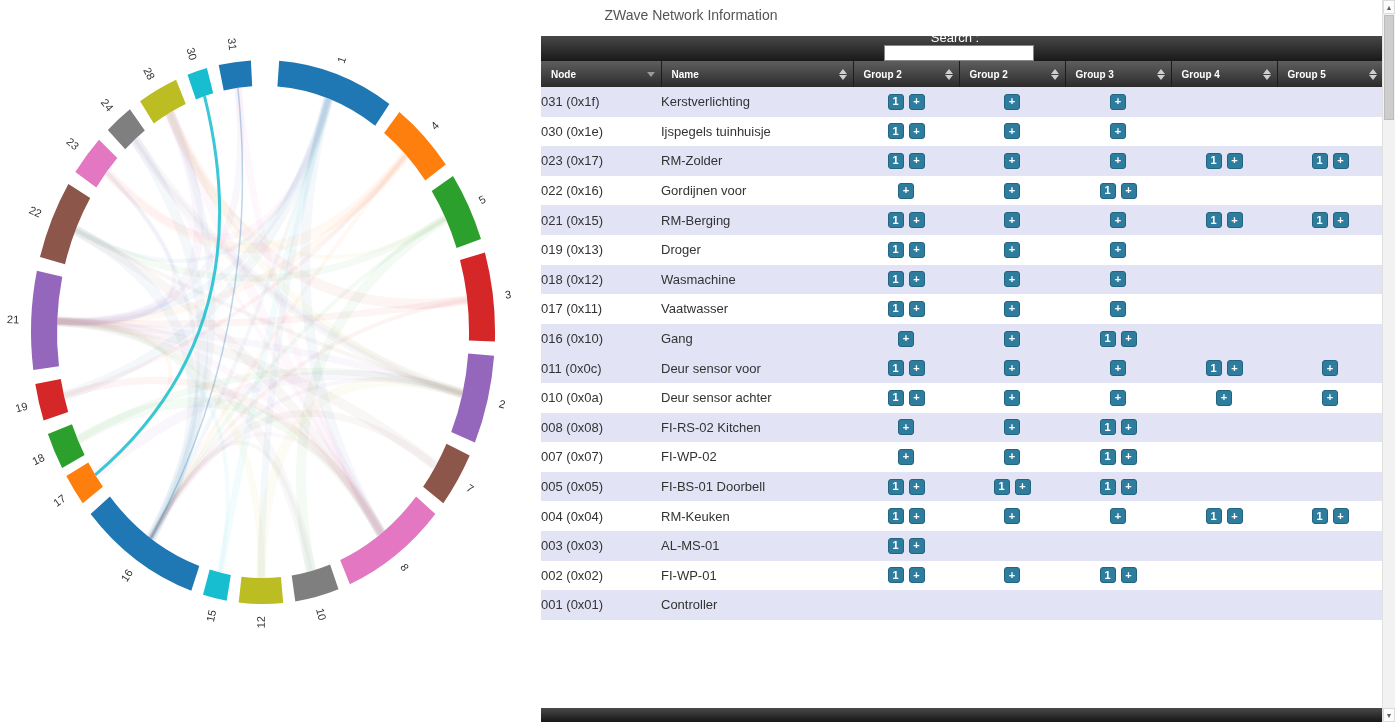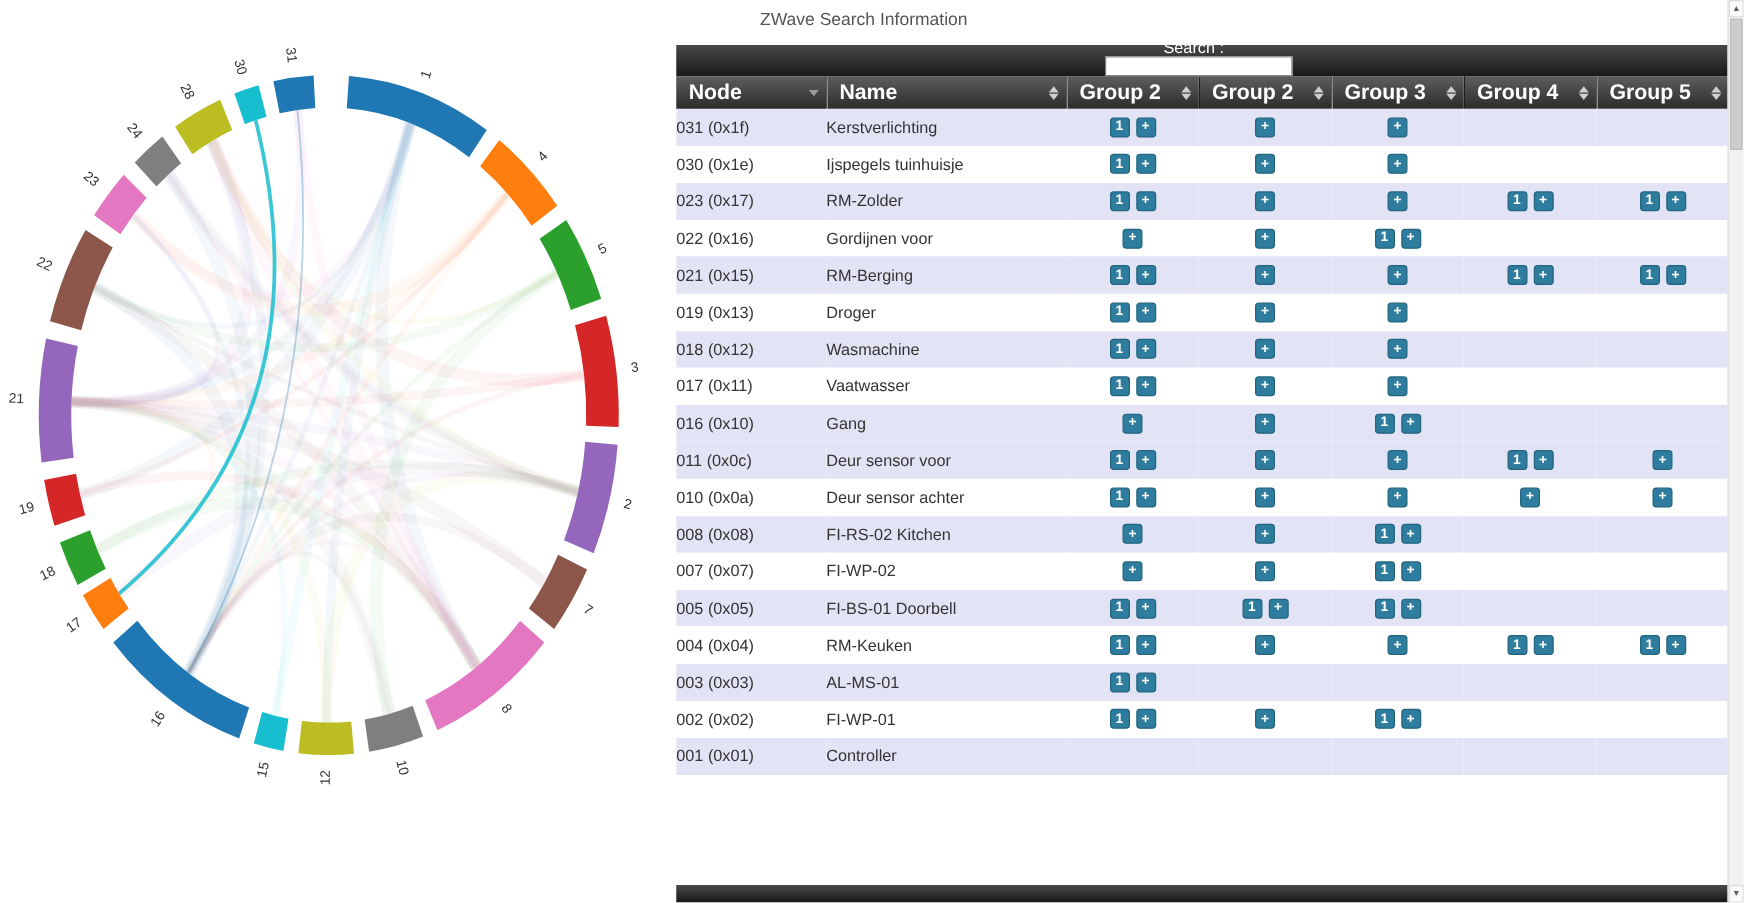--- a/index.html
+++ b/index.html
@@ -30,21 +30,21 @@
   .search-bar input{
     width:150px;height:18px;margin-left:7px;border:1px solid #888;
     background:#fff;font-size:12px;padding:0 3px;
   }
   table.grid{border-collapse:collapse;table-layout:fixed;width:842px;}
   table.grid col.c-node{width:120px;}
   table.grid col.c-name{width:192px;}
   table.grid col.c-group{width:106px;}
   table.grid th{
     height:26px;background:linear-gradient(#5e5e5e,#2b2b2b);
-    color:#fff;font-size:17px;font-weight:bold;text-align:left;
+    color:#fff;font-size:10px;font-weight:bold;text-align:left;
     padding:0 6px 0 10px;border-right:1px solid #1c1c1c;position:relative;
     cursor:pointer;white-space:nowrap;
   }
   th .th-inner{display:flex;align-items:center;justify-content:space-between;}
   .sort-icon{display:inline-flex;flex-direction:column;gap:1px;margin-left:4px;}
   .tri-up{width:0;height:0;border-left:4px solid transparent;border-right:4px solid transparent;border-bottom:5px solid #cfcfcf;}
   .tri-down{width:0;height:0;border-left:4px solid transparent;border-right:4px solid transparent;border-top:5px solid #cfcfcf;}
   .tri-down.active{border-top-color:#9a9a9a;}
   table.grid td{
     height:29.6px;font-size:13px;color:var(--row-text);
@@ -77,21 +77,21 @@
   .sb-btn.up{top:0;}
   .sb-btn.down{bottom:0;}
   .sb-thumb{
     position:absolute;left:1px;top:15px;width:10px;height:105px;
     background:#cdcdcd;border:1px solid #bcbcbc;cursor:pointer;
   }
 </style>
 </head>
 <body>
 
-<div class="page-title">ZWave Search Information</div>
+<div class="page-title">ZWave Network Information</div>
 
 <svg id="chord-svg" viewBox="0 0 541 722">
     <path d="M328.4,98.7 Q263,332 150.8,538.3" fill="none" stroke="#1f77b4" stroke-width="4" opacity="0.05"></path>
     <path d="M328.4,98.7 Q263,332 57.2,321.3" fill="none" stroke="#1f77b4" stroke-width="7" opacity="0.05"></path>
     <path d="M328.4,98.7 Q263,332 381.2,533.5" fill="none" stroke="#1f77b4" stroke-width="10" opacity="0.05"></path>
     <path d="M328.4,98.7 Q263,332 75.5,230.0" fill="none" stroke="#1f77b4" stroke-width="4" opacity="0.05"></path>
     <path d="M328.4,98.7 Q263,332 261.2,578.0" fill="none" stroke="#1f77b4" stroke-width="7" opacity="0.05"></path>
     <path d="M328.4,98.7 Q263,332 64.0,395.7" fill="none" stroke="#1f77b4" stroke-width="10" opacity="0.05"></path>
     <path d="M406.1,155.0 Q263,332 150.8,538.3" fill="none" stroke="#ff7f0e" stroke-width="4" opacity="0.05"></path>
     <path d="M406.1,155.0 Q263,332 57.2,321.3" fill="none" stroke="#ff7f0e" stroke-width="7" opacity="0.05"></path>

